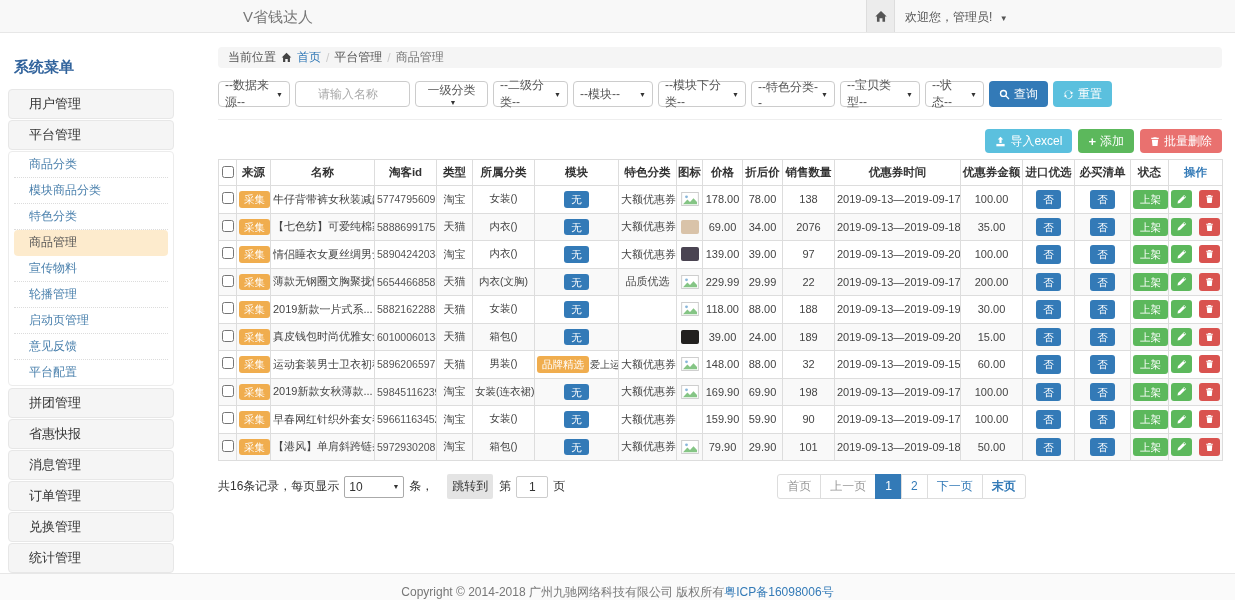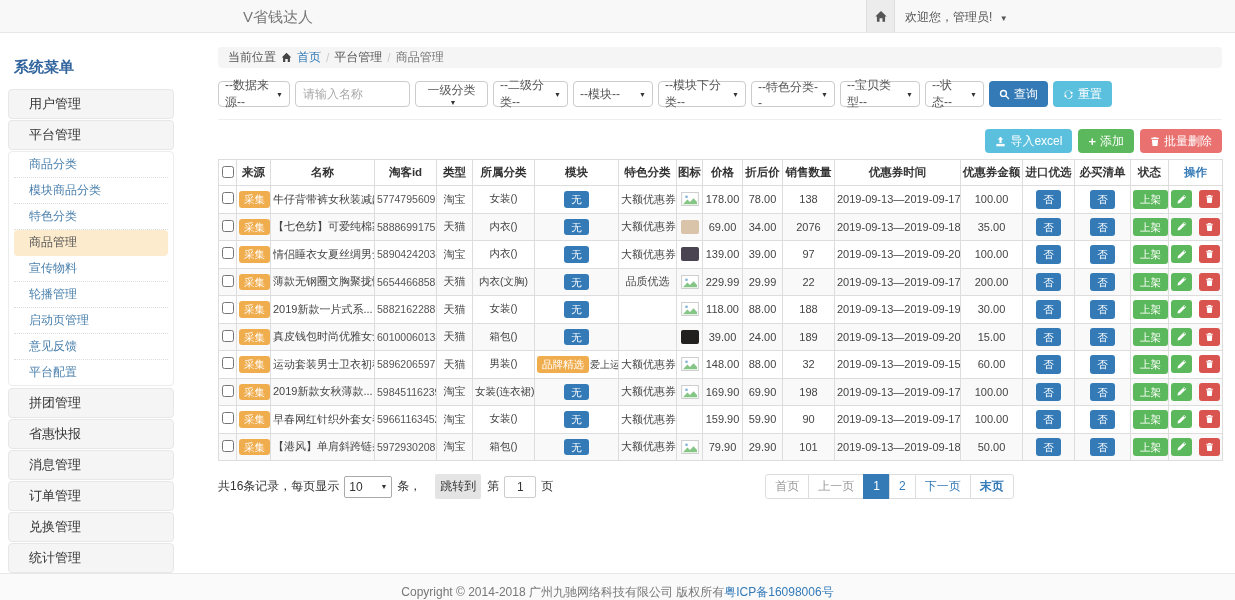--- a/index.html
+++ b/index.html
@@ -36,21 +36,21 @@
   .breadcrumb .bc-home { color:#337ab7; cursor:pointer; }
   .breadcrumb .bc-sep { color:#ccc; }
   .breadcrumb .bc-current { color:#777; }
   
   .filter-row { margin-top:13px; display:flex; gap:5px; align-items:center;
     padding-bottom:12px; border-bottom:1px solid #eee; }
   .f-select { height:26px; border:1px solid #ccc; border-radius:4px; background:#fff;
     display:flex; align-items:center; justify-content:space-between; padding:0 6px;
     font-size:12px; color:#555; cursor:pointer; flex:none; }
   .f-select .caret-glyph { font-size:7px; color:#333; margin-left:3px; }
-  .f-input { height:26px; border:1px solid #ccc; border-radius:4px; padding:0 7px;
+  .f-input { height:26px; border:1px solid #ccc; border-radius:4px; padding:0 22px;
     font-size:12px; color:#555; flex:none; font-family:inherit; }
   .f-input::placeholder { color:#aaa; }
   .btn { height:26px; border:none; border-radius:4px; color:#fff; font-size:12px;
     display:inline-flex; align-items:center; gap:4px; padding:0 10px; cursor:pointer;
     font-family:inherit; line-height:1; flex:none; }
   .btn-primary { background:#337ab7; }
   .btn-info { background:#5bc0de; }
   .btn-success { background:#5cb85c; }
   .btn-danger-light { background:#e9716f; }
   
@@ -80,21 +80,21 @@
   .op-del { background:#d9534f; }
   .thumb { display:inline-block; width:18px; height:14px; border-radius:2px; vertical-align:middle; }
   .photo-beige { background:#d9c3a9; }
   .photo-dark  { background:#4a4452; }
   .photo-black { background:#22201f; }
   .thumb-broken svg { vertical-align:middle; }
   .row-check, .head-check { width:12px; height:12px; }
   
   .page-row { margin-top:13px; display:flex; align-items:center; font-size:12px; color:#333; }
   .pp-select { display:inline-flex; align-items:center; justify-content:space-between;
-    border:1px solid #aaa; border-radius:2px; background:#fff; width:48px; height:22px;
+    border:1px solid #aaa; border-radius:2px; background:#fff; width:60px; height:22px;
     padding:0 4px; margin:0 5px; cursor:pointer;text-align:center; }
   .pp-select .caret-glyph { font-size:7px; }
   .jump-chip { background:#e4e4e4; border-radius:2px; padding:4px 5px; margin:0 6px 0 14px; cursor:pointer; }
   .jump-input { width:32px; height:22px; border:1px solid #ccc; border-radius:2px;
     text-align:center; font-size:12px; margin:0 5px; font-family:inherit; color:#333; }
   .pager { display:inline-flex; margin-left:212px; }
   .page-btn { border:1px solid #ddd; background:#fff; color:#337ab7; padding:4px 9px;
     margin-left:-1px; cursor:pointer; font-size:12px; line-height:1.2; }
   .page-btn:first-child { border-radius:3px 0 0 3px; margin-left:0; }
   .page-btn:last-child { border-radius:0 3px 3px 0;font-weight:bold; }

